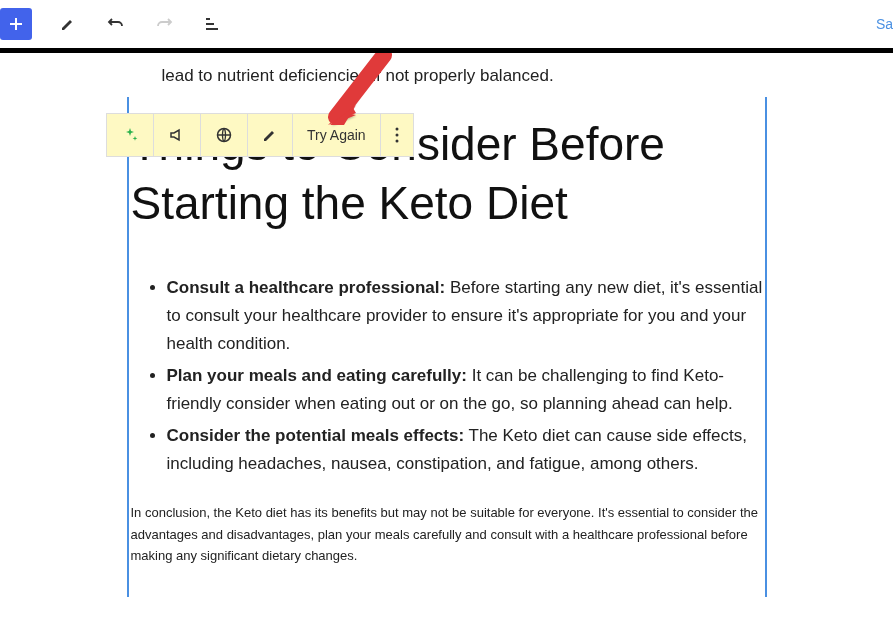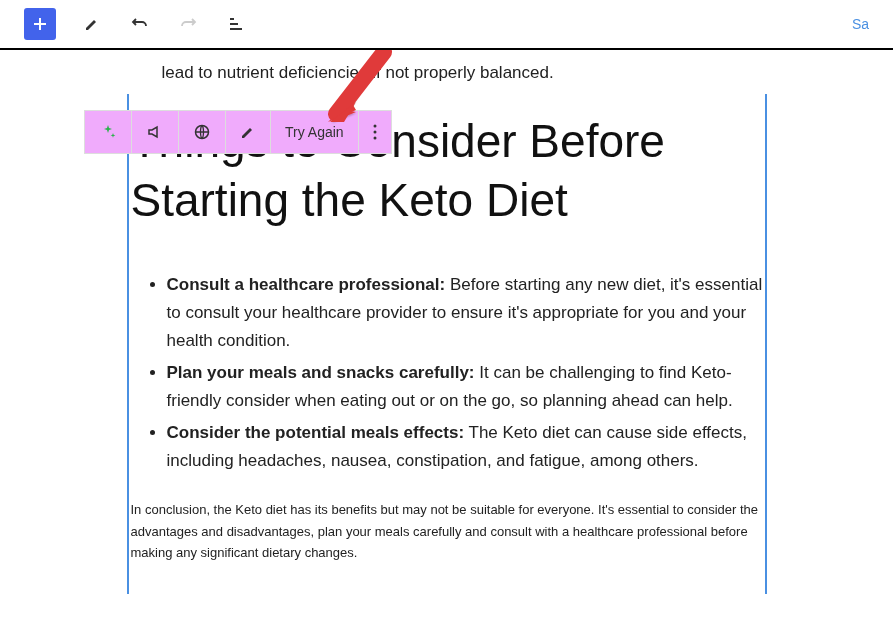--- a/index.html
+++ b/index.html
@@ -1,22 +1,22 @@
 <!DOCTYPE html>
 <html><head>
   <meta charset="utf-8">
   <style>
     * { margin: 0; padding: 0; box-sizing: border-box; }
     body { font-family: -apple-system, BlinkMacSystemFont, 'Segoe UI', Arial, sans-serif; background: #fff; width: 893px; height: 619px; overflow: hidden; }
     
     .top-toolbar {
       display: flex;
       align-items: center;
-      padding: 8px 24px;
-      border-bottom: 2px solid #000000;
+      padding: 8px 0;
+      border-bottom: 5px solid #000000;
       gap: 24px;
     }
     
     .add-btn {
       width: 32px;
       height: 32px;
       background: #4263eb;
       color: white;
       display: flex;
       align-items: center;
@@ -66,23 +66,23 @@
     
     .block-selected {
       border-left: 2px solid #4a90e2;
       border-right: 2px solid #4a90e2;
       padding: 18px 0 30px 0;
     }
     
     .floating-toolbar {
       position: absolute;
       top: 60px;
-      left: 84px;
-      display: flex;
-      background: #f0abfc;
+      left: 106px;
+      display: flex;
+      background: #fef9c3;
       border: 1px solid #ddd;
       z-index: 10;
     }
     
     .ft-btn {
       height: 42px;
       padding: 0 14px;
       display: flex;
       align-items: center;
       justify-content: center;
@@ -215,20 +215,20 @@
   </div>
 
   <div class="content-container">
     <div class="partial-text">lead to nutrient deficiencies if not properly balanced.</div>
 
     <div class="block-selected">
       <h1 class="heading">Things to Consider Before Starting the Keto Diet</h1>
 
       <ul class="bullet-list">
         <li><span class="bold-lead">Consult a healthcare professional:</span><span> Before starting any new diet, it's essential to consult your healthcare provider to ensure it's appropriate for you and your health condition.</span></li>
-        <li><span class="bold-lead">Plan your meals and snacks carefully:</span><span> It can be challenging to find Keto-friendly consider when eating out or on the go, so planning ahead can help.</span></li>
+        <li><span class="bold-lead">Plan your meals and eating carefully:</span><span> It can be challenging to find Keto-friendly consider when eating out or on the go, so planning ahead can help.</span></li>
         <li><span class="bold-lead">Consider the potential meals effects:</span><span> The Keto diet can cause side effects, including headaches, nausea, constipation, and fatigue, among others.</span></li>
       </ul>
 
       <p class="conclusion">In conclusion, the Keto diet has its benefits but may not be suitable for everyone. It's essential to consider the advantages and disadvantages, plan your meals carefully and consult with a healthcare professional before making any significant dietary changes.</p>
     </div>
   </div>
 </div>
 
 </body></html>

